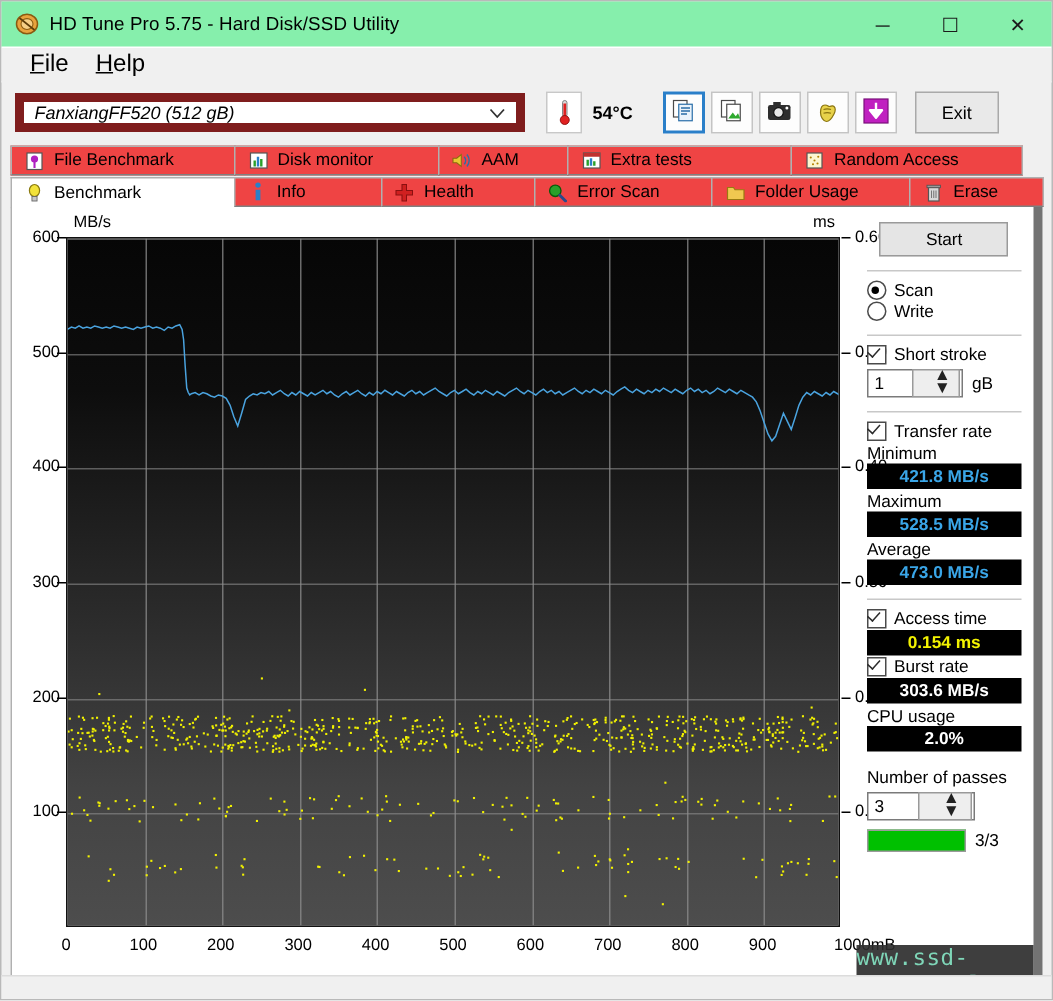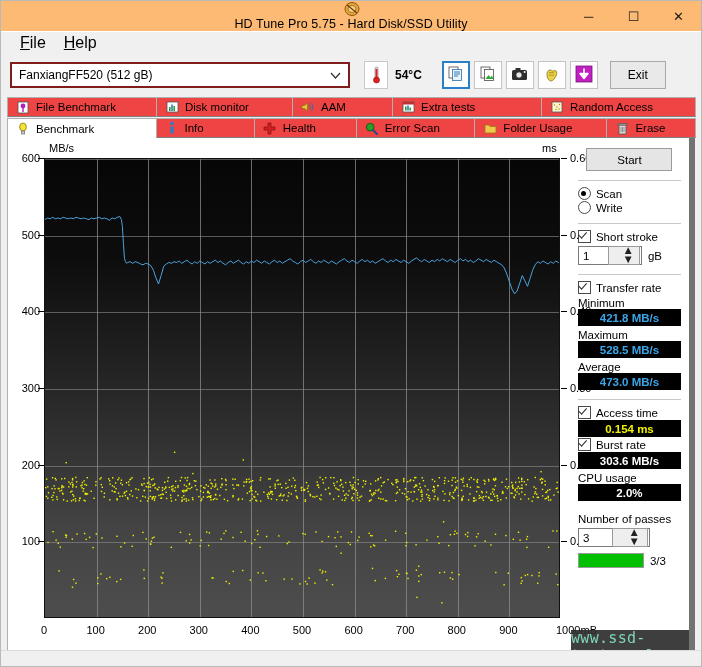--- a/index.html
+++ b/index.html
@@ -5,40 +5,40 @@
   html,body{margin:0;padding:0;}
   body{
     width:702px;height:667px;overflow:hidden;
     font-family:"Liberation Sans",sans-serif;
     font-size:12px;color:#000;background:#f0f0f0;
   }
   .app{position:relative;width:702px;height:667px;background:#f0f0f0;
        border:1px solid #b9b9b9;box-sizing:border-box;}
 
   
-  .titlebar{height:30px;background:#fdba74;display:flex;align-items:center;
-            border-bottom:1px solid #fff;position:relative;flex-direction:column;}
+  .titlebar{height:30px;background:#86efac;display:flex;align-items:center;
+            border-bottom:1px solid #fff;position:relative;}
   .title-ico{width:16px;height:16px;margin-left:9px;margin-right:7px;position:relative;}
   .title-ico svg{display:block;}
   .title-text{font-size:12.5px;color:#000;letter-spacing:.1px;}
   .wbtns{position:absolute;right:0;top:0;height:30px;display:flex;}
   .wbtn{width:45px;height:30px;display:flex;align-items:center;justify-content:center;
         font-size:13px;color:#1a1a1a;}
 
   
   .menubar{height:22px;background:#f0f0f0;display:flex;align-items:center;
            padding-left:10px;border-bottom:1px solid #f0f0f0;}
   .menu-item{padding:2px 9px;font-size:16px;color:#000;}
   .menu-item u{text-decoration:underline;}
 
   
   .toolbar{height:40px;display:flex;align-items:center;padding:0 9px;gap:0;}
-  .combo{width:340px;height:26px;background:#fff;border:2px solid #7f1d1d;
+  .combo{width:340px;height:26px;background:#fff;border:6px solid #7f1d1d;
          display:flex;align-items:center;padding:0 0 0 7px;box-sizing:border-box;
-         font-size:12px;justify-content:space-between;}
+         font-size:12px;justify-content:space-between;font-style:italic;}
   .combo .chev{width:26px;display:flex;align-items:center;justify-content:center;
                font-size:9px;color:#333;}
   .tempwrap{display:flex;align-items:center;margin-left:14px;gap:7px;}
   .thermo{width:22px;height:26px;border:1px solid #c8c8c8;background:#fff;
           display:flex;align-items:center;justify-content:center;}
   .tempval{font-size:12px;font-weight:bold;}
   .tbtns{display:flex;align-items:center;margin-left:20px;gap:4px;}
   .tbtn{width:28px;height:28px;border:1px solid #c4c4c4;background:#fdfdfd;
         display:flex;align-items:center;justify-content:center;box-sizing:border-box;}
   .tbtn.sel{border:2px solid #2a7fc9;}
@@ -231,21 +231,21 @@
         <span class="ti">
           <svg width="13" height="12" viewBox="0 0 13 12">
               <rect x="1" y="1" width="11" height="10" fill="#fff" stroke="#555" stroke-width=".8"></rect>
               <rect x="3" y="6" width="1.6" height="4" fill="#2aa02a"></rect>
               <rect x="5.2" y="3.5" width="1.6" height="6.5" fill="#2a7fc9"></rect>
               <rect x="7.4" y="5" width="1.6" height="5" fill="#2aa02a"></rect>
             </svg>
         </span>
         <span>Disk monitor</span>
       </div>
-      <div class="tab" style="width:101px">
+      <div class="tab" style="width:87px">
         <span class="ti">
           <svg width="14" height="12" viewBox="0 0 14 12">
               <path d="M1 4.5h2.5L6.5 2v8L3.5 7.5H1z" fill="#e8c830" stroke="#8a6a10" stroke-width=".7"></path>
               <path d="M8.5 3.5a4 4 0 010 5M10.3 2a6.2 6.2 0 010 8" fill="none" stroke="#2a6ea8" stroke-width=".9"></path>
             </svg>
         </span>
         <span>AAM</span>
       </div>
       <div class="tab" style="width:150px">
         <span class="ti">

